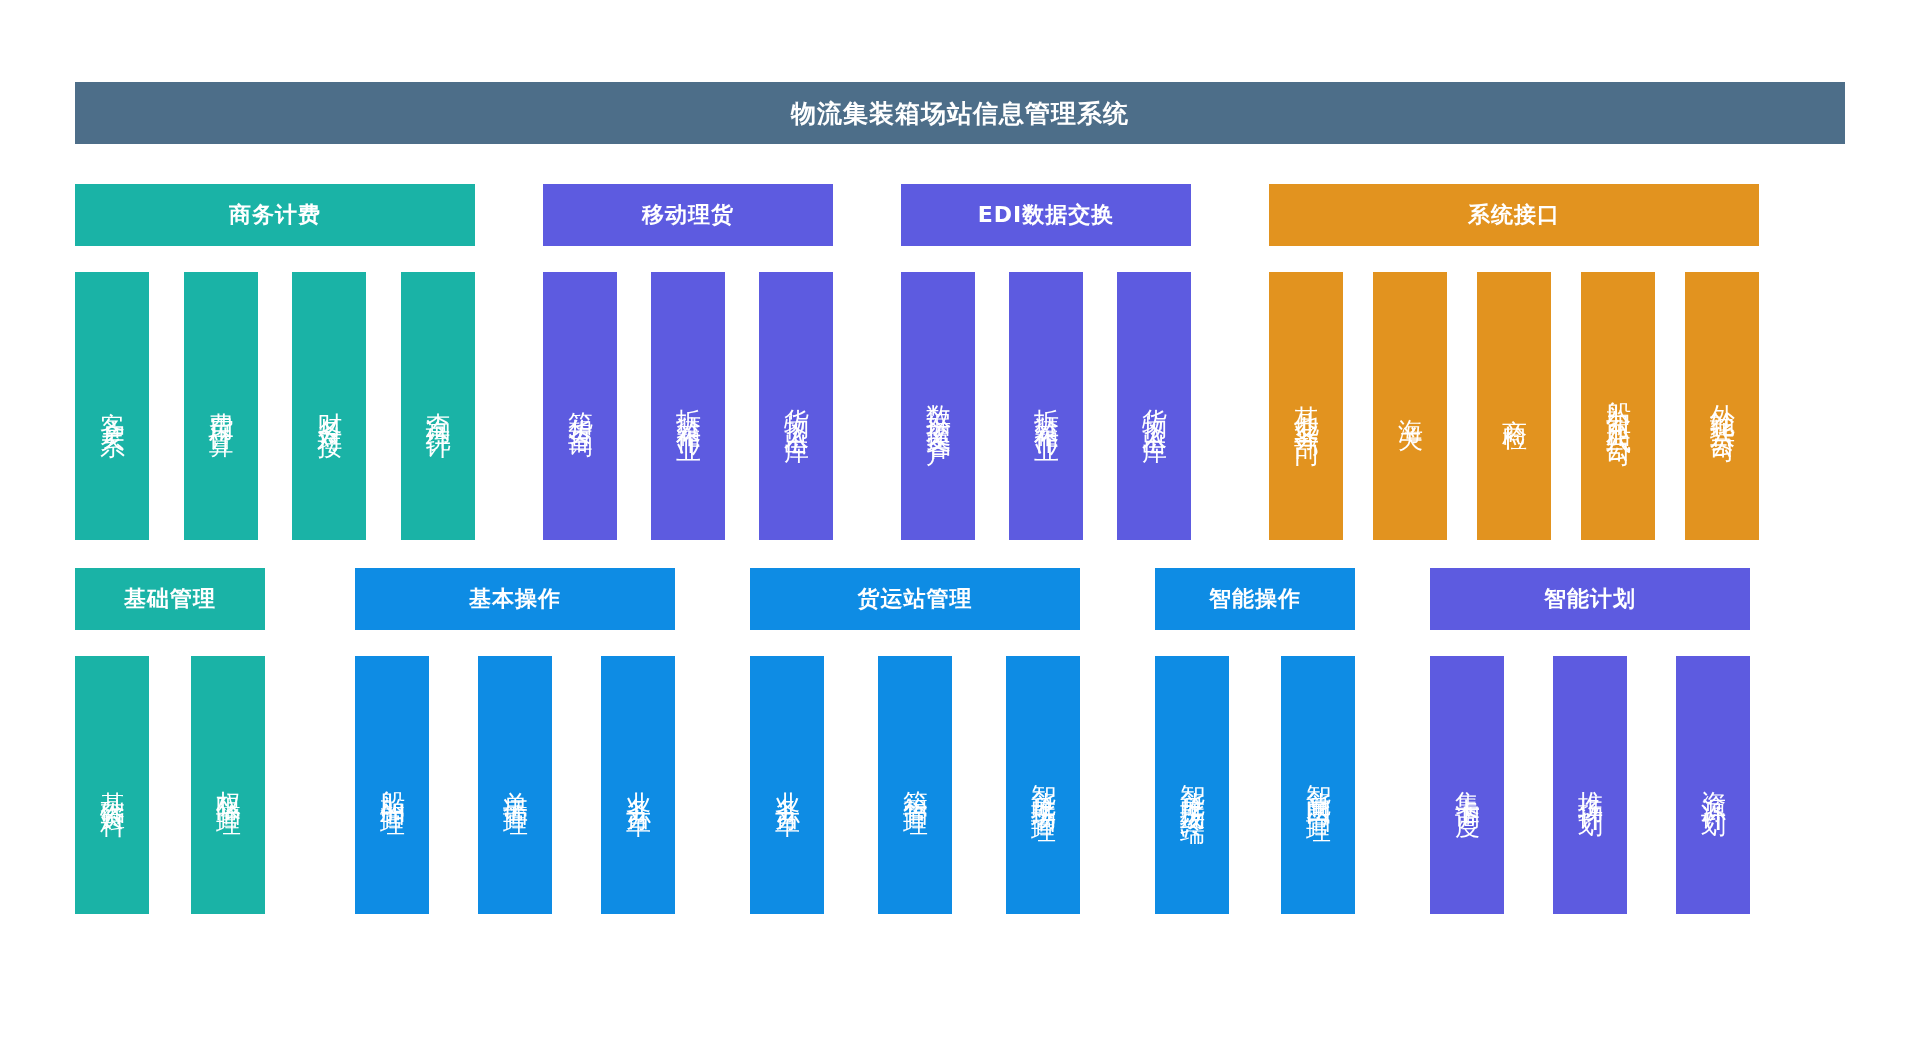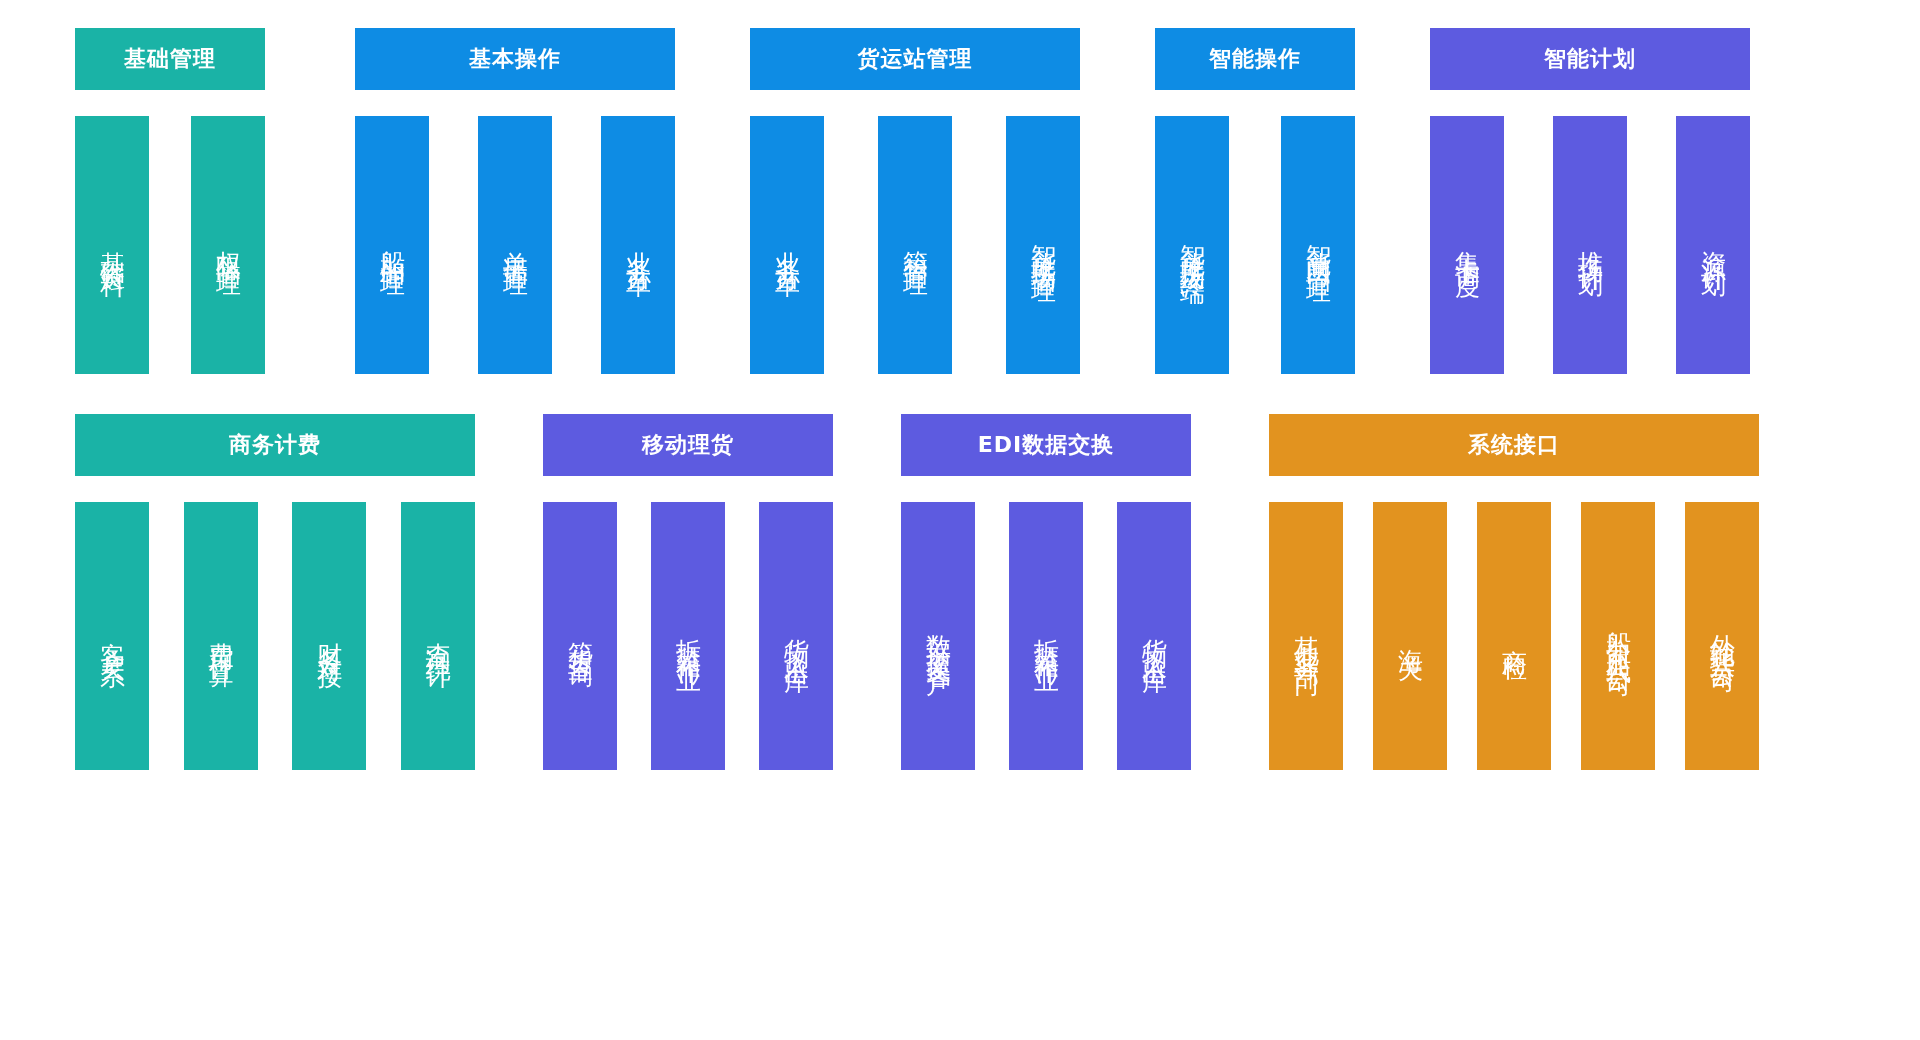--- a/index.html
+++ b/index.html
@@ -83,21 +83,102 @@
 
   
   .row-2 .item { min-height: 268px; }
   .gap-md { width: 46px; flex: none; }
 </style>
 </head>
 <body>
 
 <div id="canvas">
 
-
+  <div class="title-bar" style="background: rgb(77, 110, 137);">
+    <span>物流集装箱场站信息管理系统</span>
+  </div>
+
+  <div class="row row-2" id="row-2">
+      <div class="group" style="flex: 0 0 400px;">
+        <div class="group-header" style="background: rgb(26, 179, 166);">
+          <span>商务计费</span>
+        </div>
+        <div class="group-items">
+          <div class="item" style="background: rgb(26, 179, 166);">
+            <span class="vtext">客户关系</span>
+          </div>
+          <div class="item" style="background: rgb(26, 179, 166);">
+            <span class="vtext">费用计算</span>
+          </div>
+          <div class="item" style="background: rgb(26, 179, 166);">
+            <span class="vtext">财务对接</span>
+          </div>
+          <div class="item" style="background: rgb(26, 179, 166);">
+            <span class="vtext">查询统计</span>
+          </div>
+        </div>
+      </div>
+      <div class="gap-md" style="flex: 0 0 68px;"></div>
+      <div class="group" style="flex: 0 0 290px;">
+        <div class="group-header" style="background: rgb(93, 91, 224);">
+          <span>移动理货</span>
+        </div>
+        <div class="group-items">
+          <div class="item" style="background: rgb(93, 91, 224);">
+            <span class="vtext">箱货查询</span>
+          </div>
+          <div class="item" style="background: rgb(93, 91, 224);">
+            <span class="vtext">拆装箱作业</span>
+          </div>
+          <div class="item" style="background: rgb(93, 91, 224);">
+            <span class="vtext">货物入出库</span>
+          </div>
+        </div>
+      </div>
+      <div class="gap-md" style="flex: 0 0 68px;"></div>
+      <div class="group" style="flex: 0 0 290px;">
+        <div class="group-header" style="background: rgb(93, 91, 224);">
+          <span>EDI数据交换</span>
+        </div>
+        <div class="group-items">
+          <div class="item" style="background: rgb(93, 91, 224);">
+            <span class="vtext">数据交换客户</span>
+          </div>
+          <div class="item" style="background: rgb(93, 91, 224);">
+            <span class="vtext">拆装箱作业</span>
+          </div>
+          <div class="item" style="background: rgb(93, 91, 224);">
+            <span class="vtext">货物入出库</span>
+          </div>
+        </div>
+      </div>
+      <div class="gap-md" style="flex: 0 0 78px;"></div>
+      <div class="group" style="flex: 0 0 490px;">
+        <div class="group-header" style="background: rgb(226, 147, 31);">
+          <span>系统接口</span>
+        </div>
+        <div class="group-items">
+          <div class="item" style="background: rgb(226, 147, 31);">
+            <span class="vtext">其他业务部门</span>
+          </div>
+          <div class="item" style="background: rgb(226, 147, 31);">
+            <span class="vtext">海关</span>
+          </div>
+          <div class="item" style="background: rgb(226, 147, 31);">
+            <span class="vtext">商检</span>
+          </div>
+          <div class="item" style="background: rgb(226, 147, 31);">
+            <span class="vtext">船公司船代公司</span>
+          </div>
+          <div class="item" style="background: rgb(226, 147, 31);">
+            <span class="vtext">外轮理货公司</span>
+          </div>
+        </div>
+      </div>
+    </div>
   <div class="row row-1" id="row-1">
       <div class="group" style="flex: 0 0 190px;">
         <div class="group-header" style="background: rgb(26, 179, 166);">
           <span>基础管理</span>
         </div>
         <div class="group-items">
           <div class="item" style="background: rgb(26, 179, 166);">
             <span class="vtext">基础资料</span>
           </div>
           <div class="item" style="background: rgb(26, 179, 166);">
@@ -164,92 +245,14 @@
           </div>
           <div class="item" style="background: rgb(93, 91, 224);">
             <span class="vtext">堆场计划</span>
           </div>
           <div class="item" style="background: rgb(93, 91, 224);">
             <span class="vtext">资源计划</span>
           </div>
         </div>
       </div>
     </div>
-  <div class="row row-2" id="row-2">
-      <div class="group" style="flex: 0 0 400px;">
-        <div class="group-header" style="background: rgb(26, 179, 166);">
-          <span>商务计费</span>
-        </div>
-        <div class="group-items">
-          <div class="item" style="background: rgb(26, 179, 166);">
-            <span class="vtext">客户关系</span>
-          </div>
-          <div class="item" style="background: rgb(26, 179, 166);">
-            <span class="vtext">费用计算</span>
-          </div>
-          <div class="item" style="background: rgb(26, 179, 166);">
-            <span class="vtext">财务对接</span>
-          </div>
-          <div class="item" style="background: rgb(26, 179, 166);">
-            <span class="vtext">查询统计</span>
-          </div>
-        </div>
-      </div>
-      <div class="gap-md" style="flex: 0 0 68px;"></div>
-      <div class="group" style="flex: 0 0 290px;">
-        <div class="group-header" style="background: rgb(93, 91, 224);">
-          <span>移动理货</span>
-        </div>
-        <div class="group-items">
-          <div class="item" style="background: rgb(93, 91, 224);">
-            <span class="vtext">箱货查询</span>
-          </div>
-          <div class="item" style="background: rgb(93, 91, 224);">
-            <span class="vtext">拆装箱作业</span>
-          </div>
-          <div class="item" style="background: rgb(93, 91, 224);">
-            <span class="vtext">货物入出库</span>
-          </div>
-        </div>
-      </div>
-      <div class="gap-md" style="flex: 0 0 68px;"></div>
-      <div class="group" style="flex: 0 0 290px;">
-        <div class="group-header" style="background: rgb(93, 91, 224);">
-          <span>EDI数据交换</span>
-        </div>
-        <div class="group-items">
-          <div class="item" style="background: rgb(93, 91, 224);">
-            <span class="vtext">数据交换客户</span>
-          </div>
-          <div class="item" style="background: rgb(93, 91, 224);">
-            <span class="vtext">拆装箱作业</span>
-          </div>
-          <div class="item" style="background: rgb(93, 91, 224);">
-            <span class="vtext">货物入出库</span>
-          </div>
-        </div>
-      </div>
-      <div class="gap-md" style="flex: 0 0 78px;"></div>
-      <div class="group" style="flex: 0 0 490px;">
-        <div class="group-header" style="background: rgb(226, 147, 31);">
-          <span>系统接口</span>
-        </div>
-        <div class="group-items">
-          <div class="item" style="background: rgb(226, 147, 31);">
-            <span class="vtext">其他业务部门</span>
-          </div>
-          <div class="item" style="background: rgb(226, 147, 31);">
-            <span class="vtext">海关</span>
-          </div>
-          <div class="item" style="background: rgb(226, 147, 31);">
-            <span class="vtext">商检</span>
-          </div>
-          <div class="item" style="background: rgb(226, 147, 31);">
-            <span class="vtext">船公司船代公司</span>
-          </div>
-          <div class="item" style="background: rgb(226, 147, 31);">
-            <span class="vtext">外轮理货公司</span>
-          </div>
-        </div>
-      </div>
-    </div>
 
 </div>
 
 </body></html>

